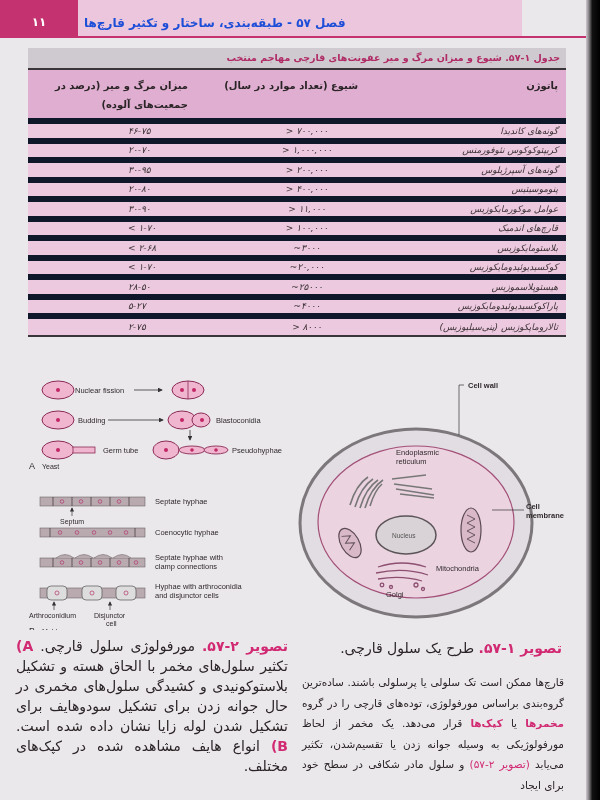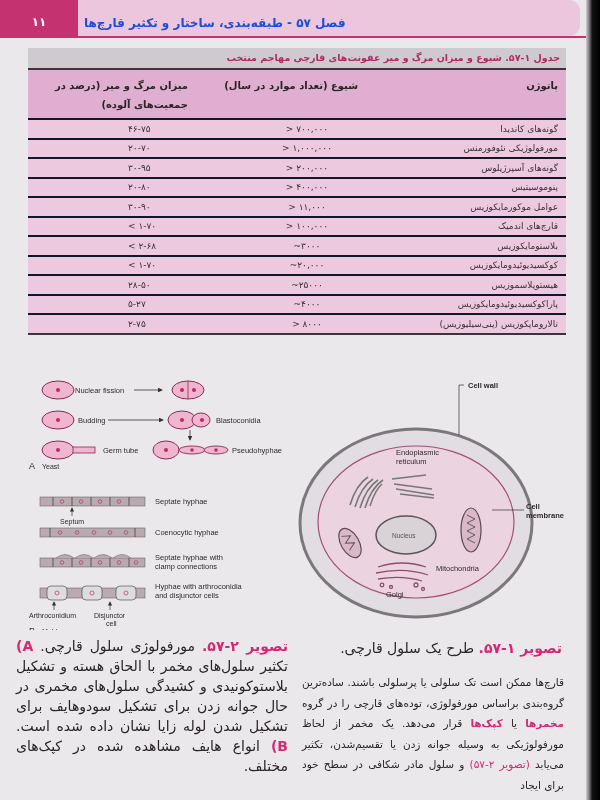--- a/index.html
+++ b/index.html
@@ -13,23 +13,22 @@
     .page {
       position: absolute; left: 0; top: 0; width: 586px; height: 800px;
       background: #ebe8ec;
     }
     .black-edge {
       position: absolute; right: 0; top: 0; width: 14px; height: 800px;
       background: linear-gradient(to right, #cfc9cf 0%, #8a858a 20%, #111 45%, #000 100%);
     }
     
     .header {
-      position: absolute; left: 0; top: 0; width: 580px; height: 36px;
+      position: absolute; left: 0; top: 0; width: 522px; height: 36px;
       background: #ecc6dc;
-      border-radius: 11px;
     }
     .page-num-box {
       position: absolute; left: 0; top: 0; width: 78px; height: 36px;
       background: #c4336f;
       color: #fff; font-size: 12px; font-weight: bold;
       display: flex; align-items: flex-end; justify-content: center; padding-bottom: 7px;
     }
     .chapter-title {
       position: absolute; left: 84px; top: 16px; width: 430px;
       font-size: 12px; font-weight: bold; color: #1d4ed8;
@@ -47,21 +46,21 @@
     }
     .caption-rule { height: 2px; background: #3a3538; }
     table { width: 100%; border-collapse: collapse; direction: rtl; }
     thead th {
       background: #dfaed0; font-size: 10px; font-weight: bold; color: #2a2426;
       text-align: right; vertical-align: top; padding: 6px 8px 4px 8px; height: 44px;
       line-height: 19px;
     }
     tbody td {
       background: #ecc9df; font-size: 9px; color: #3a3034;
-      border-top: 2px solid #0f172a; padding: 0 8px; height: 19.5px; text-align: right;
+      border-top: 6px solid #0f172a; padding: 0 8px; height: 19.5px; text-align: right; font-style: italic;
     }
     tbody tr:last-child td { border-bottom: 2px solid #3a3538; }
     th.c1, td.c1 { width: 200px; }
     th.c2, td.c2 { width: 170px; }
     td.c2 { text-align: center; padding-left: 60px; direction: ltr; }
     td.c3 { text-align: left; padding-left: 100px; direction: ltr; }
     th.c3 { padding-left: 12px; }
 
     
     .svg-text { font-family: "Liberation Sans", sans-serif; }
@@ -97,21 +96,21 @@
           <th class="c3">میزان مرگ و میر (درصد در جمعیت‌های آلوده)</th>
         </tr>
       </thead>
       <tbody id="tbody">
           <tr>
             <td class="c1">گونه‌های کاندیدا</td>
             <td class="c2">&gt; ۷۰۰,۰۰۰</td>
             <td class="c3">۴۶-۷۵</td>
           </tr>
           <tr>
-            <td class="c1">مورفولوژیکی نئوفورمنس</td>
+            <td class="c1">کریپتوکوکوس نئوفورمنس</td>
             <td class="c2">&gt; ۱,۰۰۰,۰۰۰</td>
             <td class="c3">۲۰-۷۰</td>
           </tr>
           <tr>
             <td class="c1">گونه‌های آسپرژیلوس</td>
             <td class="c2">&gt; ۲۰۰,۰۰۰</td>
             <td class="c3">۳۰-۹۵</td>
           </tr>
           <tr>
             <td class="c1">پنوموسیتیس</td>

